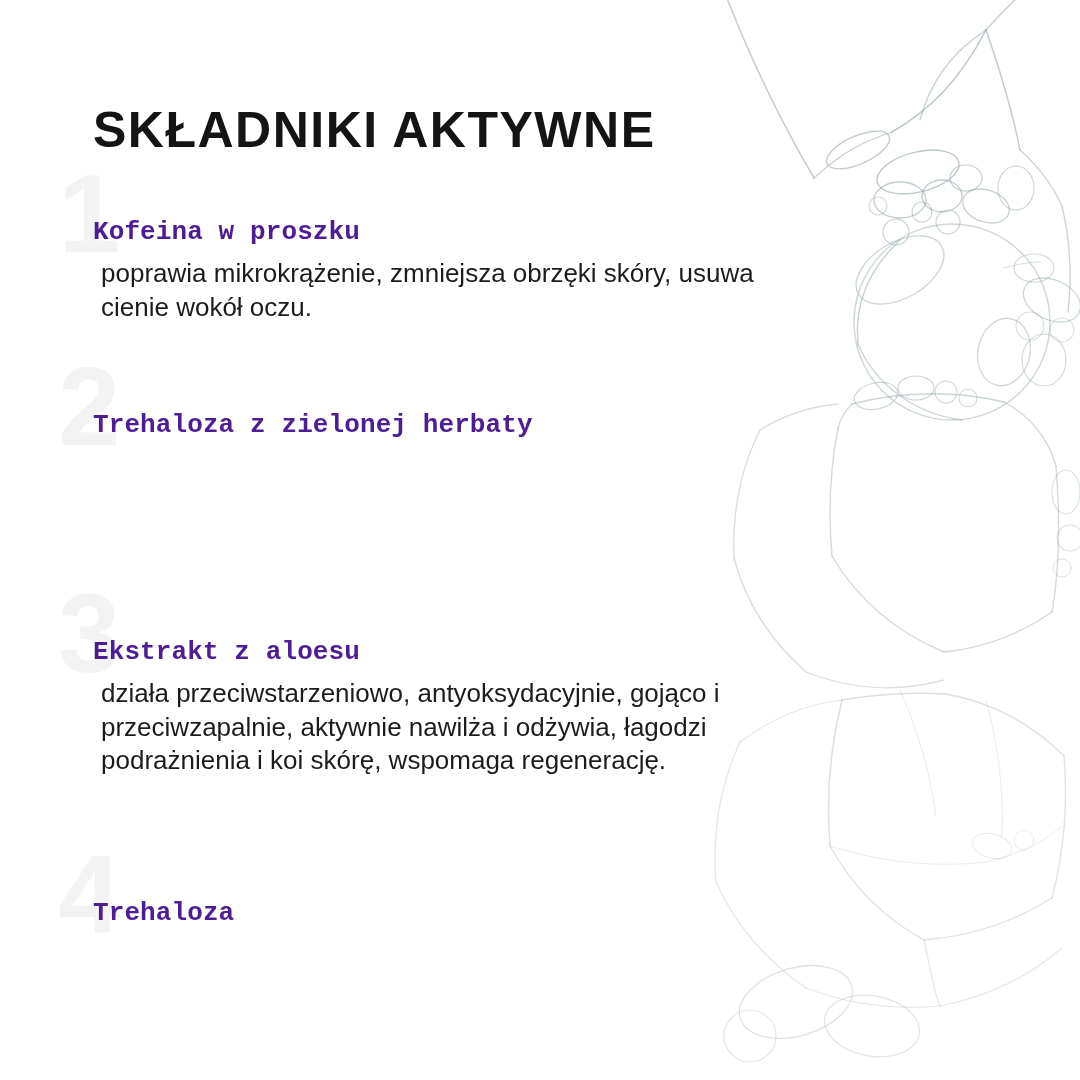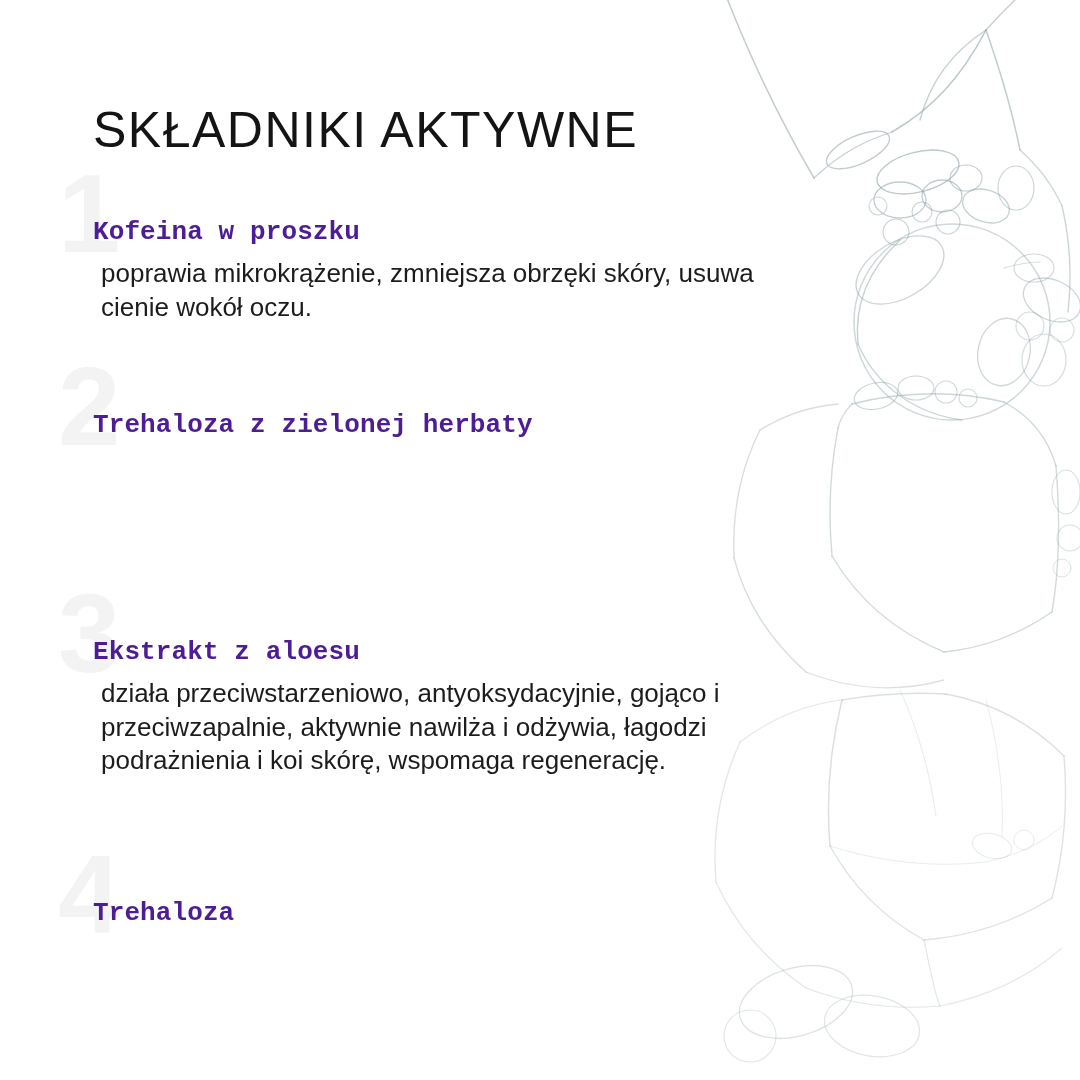--- a/index.html
+++ b/index.html
@@ -32,21 +32,21 @@
     width: 100%;
     height: 100%;
   }
 
   
   .poster-title {
     position: absolute;
     left: 93px;
     top: 70px;
     font-size: 50px;
-    font-weight: 400;
+    font-weight: 700;
     letter-spacing: 1.5px;
     line-height: 1.05;
     color: #141414;
     white-space: nowrap;
     z-index: 3;
   }
 
   
   .ingredient-list {
     position: absolute;

